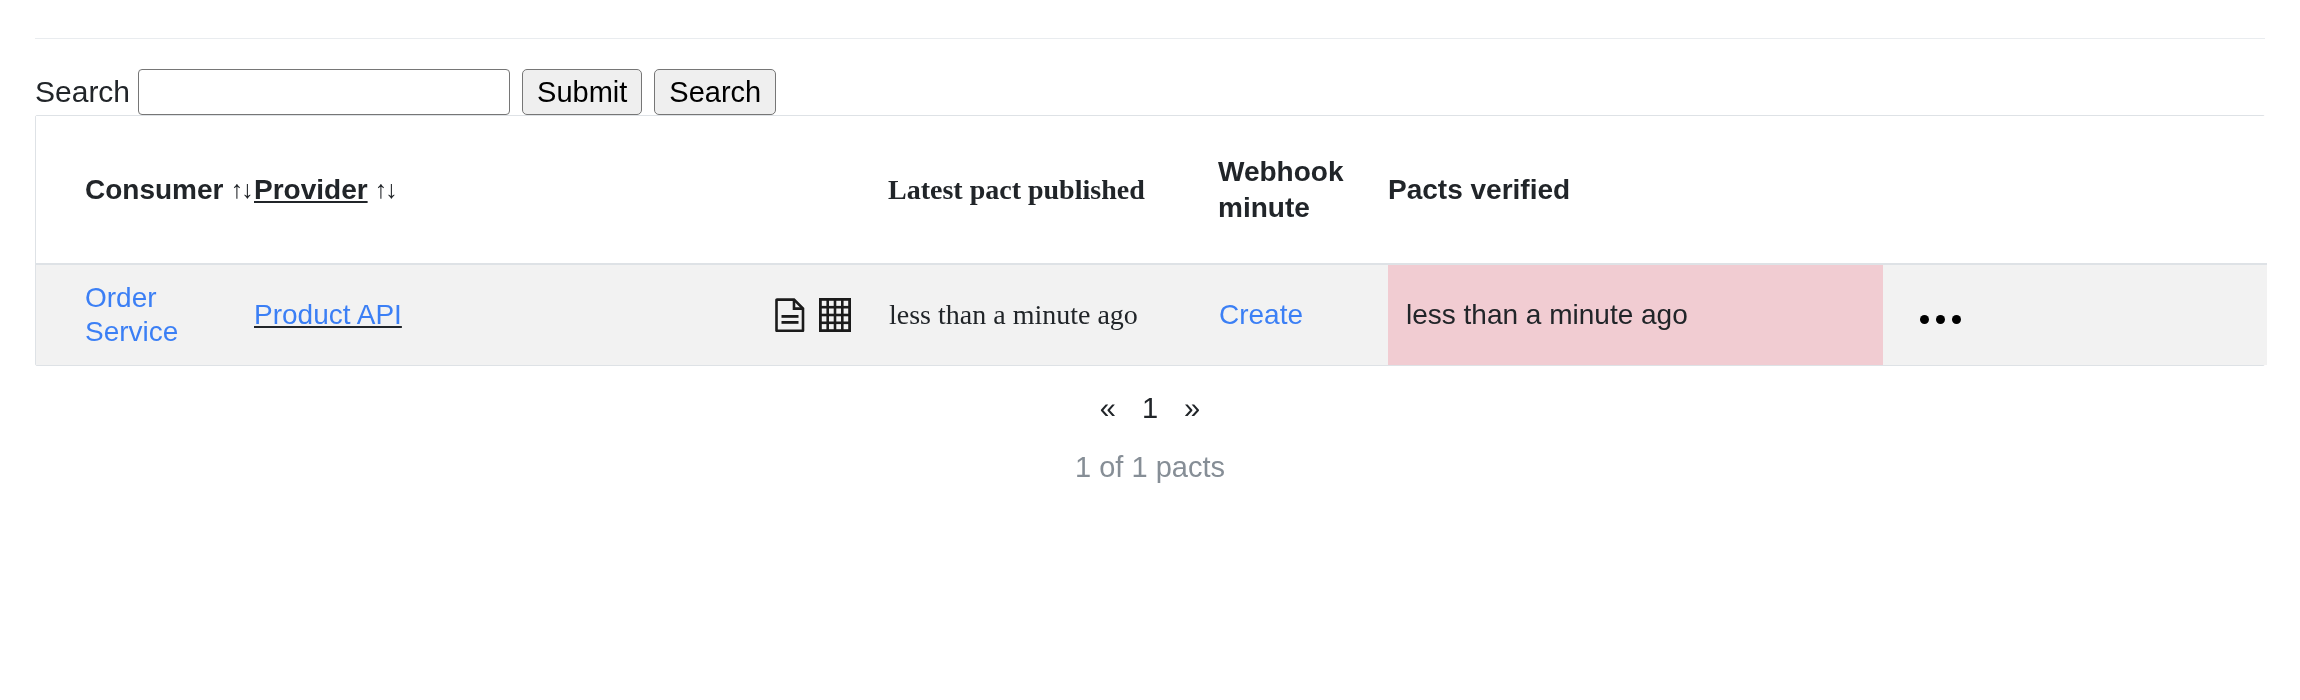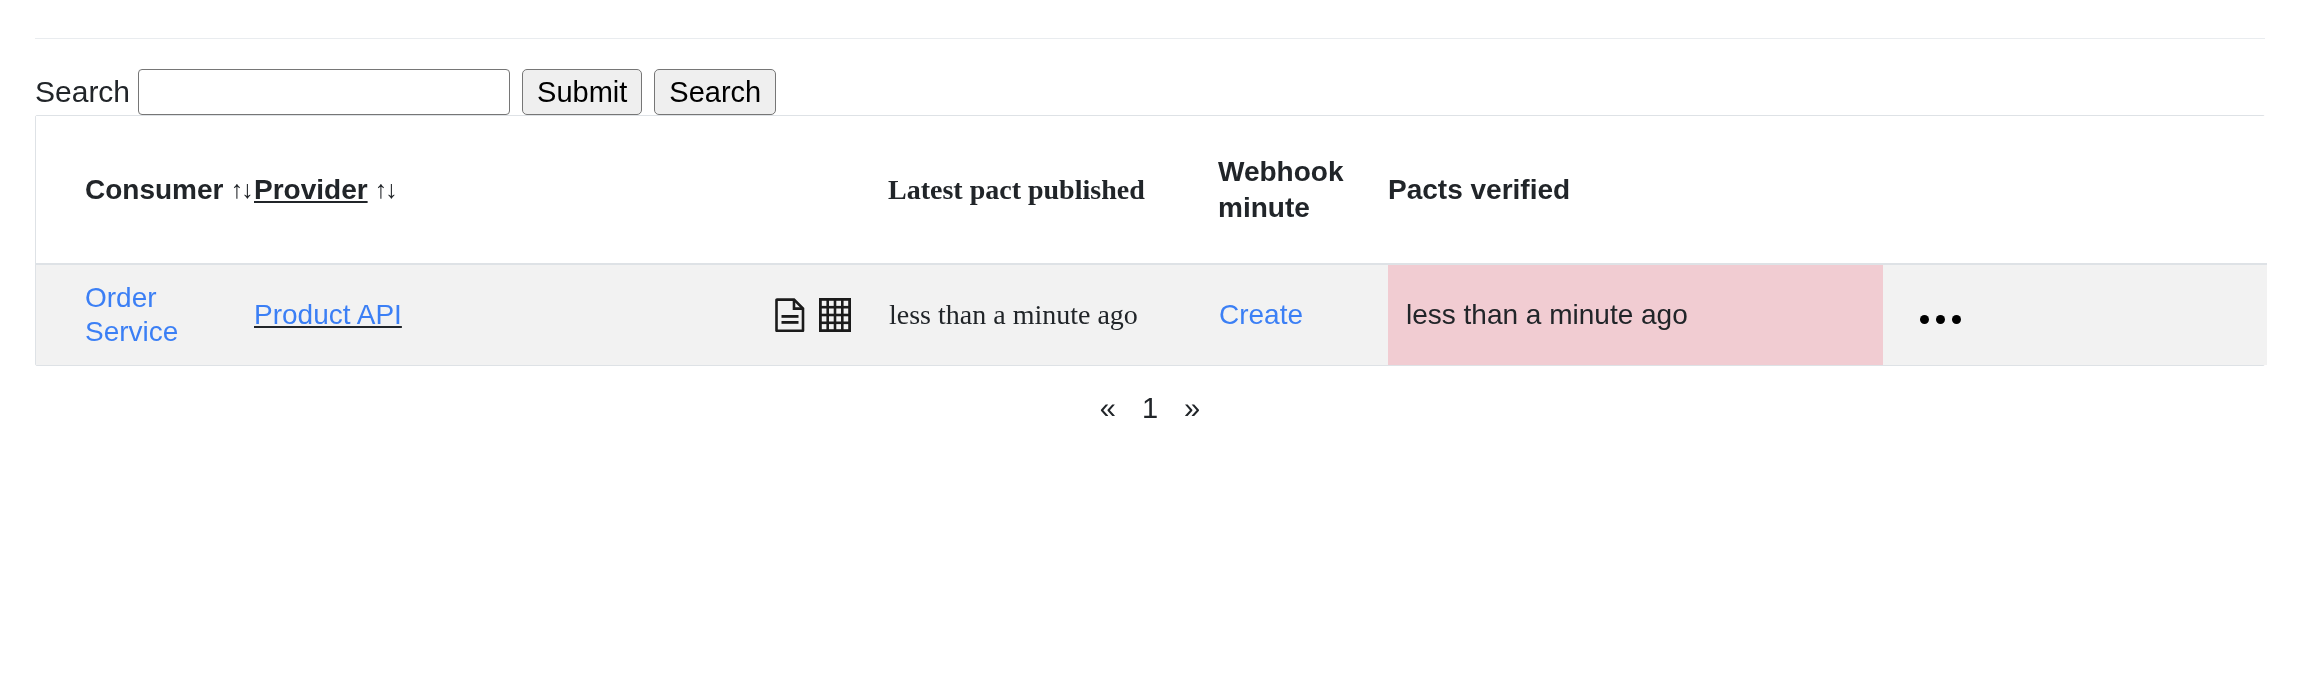--- a/index.html
+++ b/index.html
@@ -301,14 +301,15 @@
       </tbody>
     </table>
   </div>
 
   <div class="pagination">
     <span>«</span>
     <span class="page-current">1</span>
     <span>»</span>
   </div>
 
+  <div class="result-count">1 of 1 pacts</div>
 
 </div>
 
 </body></html>

